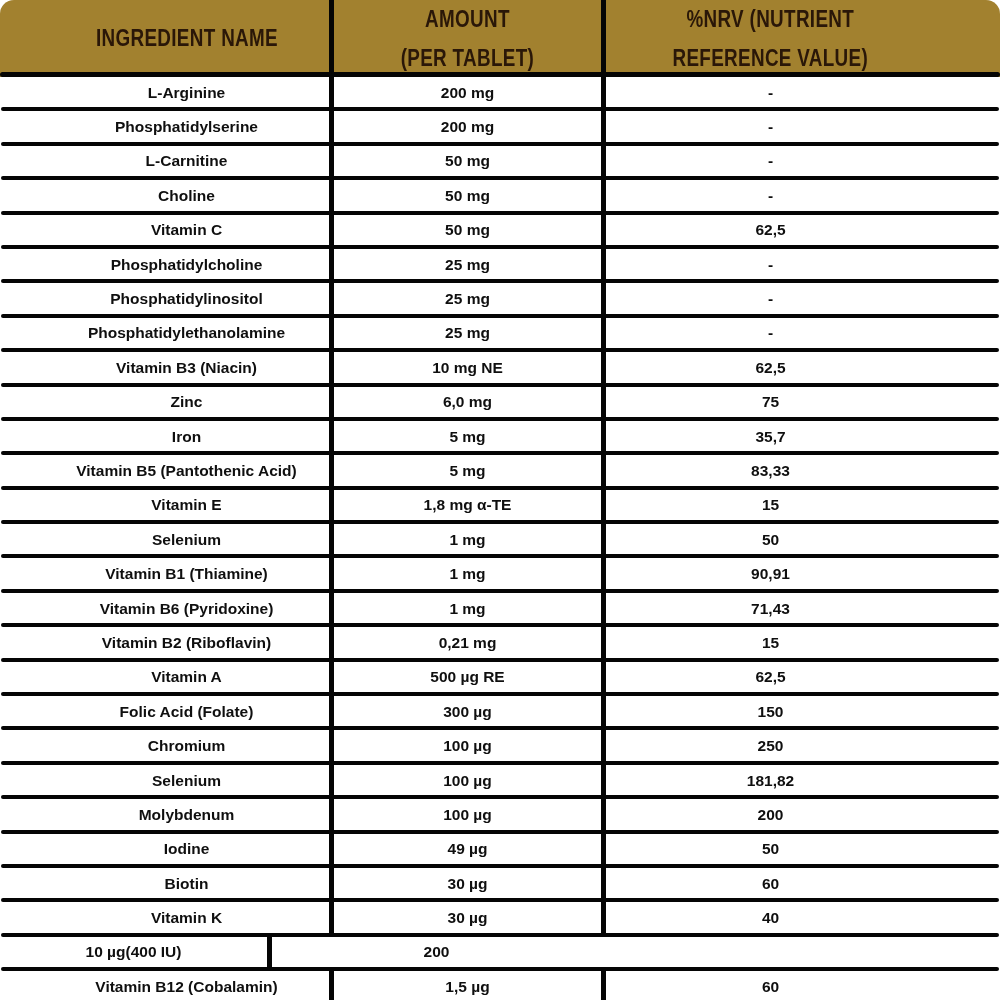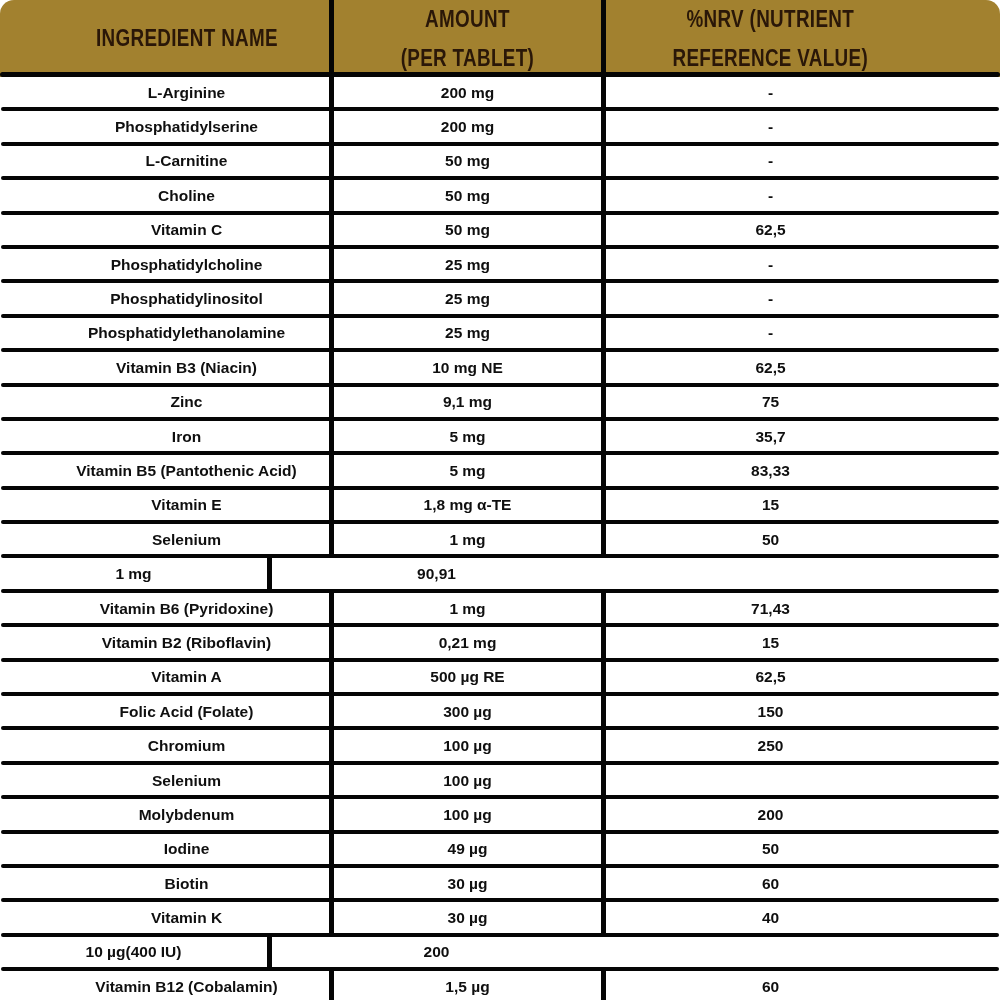--- a/index.html
+++ b/index.html
@@ -128,21 +128,21 @@
   </div>
 
   <div class="row">
     <div class="cell c1">Vitamin B3 (Niacin)</div>
     <div class="cell c2">10 mg NE</div>
     <div class="cell c3">62,5</div>
   </div>
 
   <div class="row">
     <div class="cell c1">Zinc</div>
-    <div class="cell c2">9,1 mg</div>
+    <div class="cell c2">6,0 mg</div>
     <div class="cell c3">75</div>
   </div>
 
   <div class="row">
     <div class="cell c1">Iron</div>
     <div class="cell c2">5 mg</div>
     <div class="cell c3">35,7</div>
   </div>
 
   <div class="row">
@@ -157,20 +157,21 @@
     <div class="cell c3">15</div>
   </div>
 
   <div class="row">
     <div class="cell c1">Selenium</div>
     <div class="cell c2">1 mg</div>
     <div class="cell c3">50</div>
   </div>
 
   <div class="row">
+    <div class="cell c1">Vitamin B1 (Thiamine)</div>
     <div class="cell c2">1 mg</div>
     <div class="cell c3">90,91</div>
   </div>
 
   <div class="row">
     <div class="cell c1">Vitamin B6 (Pyridoxine)</div>
     <div class="cell c2">1 mg</div>
     <div class="cell c3">71,43</div>
   </div>
 
@@ -194,20 +195,21 @@
 
   <div class="row">
     <div class="cell c1">Chromium</div>
     <div class="cell c2">100 µg</div>
     <div class="cell c3">250</div>
   </div>
 
   <div class="row">
     <div class="cell c1">Selenium</div>
     <div class="cell c2">100 µg</div>
+    <div class="cell c3">181,82</div>
   </div>
 
   <div class="row">
     <div class="cell c1">Molybdenum</div>
     <div class="cell c2">100 µg</div>
     <div class="cell c3">200</div>
   </div>
 
   <div class="row">
     <div class="cell c1">Iodine</div>

